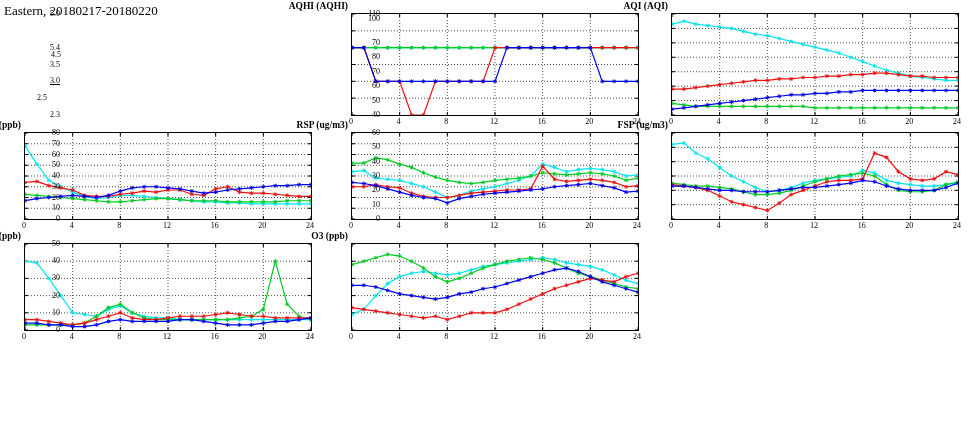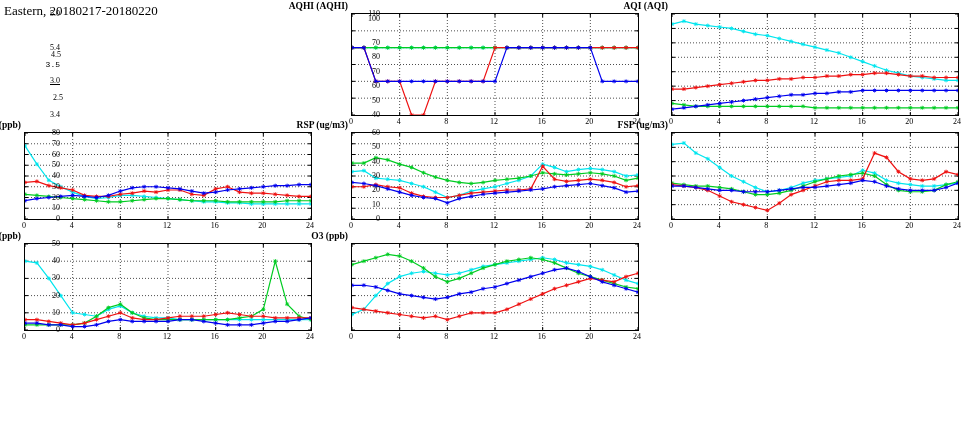--- a/index.html
+++ b/index.html
@@ -159,24 +159,24 @@
           <path d="M212.5,33.66666666666667L216.5,33.66666666666667M214.5,31.66666666666667L214.5,35.66666666666667M213,32.16666666666667L216,35.16666666666667M213,35.16666666666667L216,32.16666666666667" stroke="#0000ee" stroke-width="0.9" fill="none"></path>
           <path d="M224.41666666666666,33.66666666666667L228.41666666666666,33.66666666666667M226.41666666666666,31.66666666666667L226.41666666666666,35.66666666666667M224.91666666666666,32.16666666666667L227.91666666666666,35.16666666666667M224.91666666666666,35.16666666666667L227.91666666666666,32.16666666666667" stroke="#0000ee" stroke-width="0.9" fill="none"></path>
           <path d="M236.33333333333334,33.66666666666667L240.33333333333334,33.66666666666667M238.33333333333334,31.66666666666667L238.33333333333334,35.66666666666667M236.83333333333334,32.16666666666667L239.83333333333334,35.16666666666667M236.83333333333334,35.16666666666667L239.83333333333334,32.16666666666667" stroke="#0000ee" stroke-width="0.9" fill="none"></path>
           <path d="M248.25,67.33333333333334L252.25,67.33333333333334M250.25,65.33333333333334L250.25,69.33333333333334M248.75,65.83333333333334L251.75,68.83333333333334M248.75,68.83333333333334L251.75,65.83333333333334" stroke="#0000ee" stroke-width="0.9" fill="none"></path>
           <path d="M260.16666666666663,67.33333333333334L264.16666666666663,67.33333333333334M262.16666666666663,65.33333333333334L262.16666666666663,69.33333333333334M260.66666666666663,65.83333333333334L263.66666666666663,68.83333333333334M260.66666666666663,68.83333333333334L263.66666666666663,65.83333333333334" stroke="#0000ee" stroke-width="0.9" fill="none"></path>
           <path d="M272.08333333333337,67.33333333333334L276.08333333333337,67.33333333333334M274.08333333333337,65.33333333333334L274.08333333333337,69.33333333333334M272.58333333333337,65.83333333333334L275.58333333333337,68.83333333333334M272.58333333333337,68.83333333333334L275.58333333333337,65.83333333333334" stroke="#0000ee" stroke-width="0.9" fill="none"></path>
           <path d="M284,67.33333333333334L288,67.33333333333334M286,65.33333333333334L286,69.33333333333334M284.5,65.83333333333334L287.5,68.83333333333334M284.5,68.83333333333334L287.5,65.83333333333334" stroke="#0000ee" stroke-width="0.9" fill="none"></path>
         </svg>
       </div>
       <div class="plabel" style="right: 3px; top: -12px;">AQHI (AQHI)</div>
-      <div class="ylab" style="right: 291px; top: 97px; width: 30px;">3.4</div>
-      <div class="ylab" style="right: 278px; top: 80.1667px; width: 30px; text-align: center;">2.5</div>
+      <div class="ylab" style="right: 291px; top: 97px; width: 30px;">2.3</div>
+      <div class="ylab" style="right: 304px; top: 80.1667px; width: 30px;">2.5</div>
       <div class="ylab" style="right: 291px; top: 63.3333px; width: 30px; text-decoration: underline;">3.0</div>
-      <div class="ylab" style="right: 291px; top: 46.5px; width: 30px; font-family: Liberation Mono, monospace;">3.5</div>
+      <div class="ylab" style="right: 291px; top: 46.5px; width: 30px;">3.5</div>
       <div class="ylab" style="right: 291px; top: 29.6667px; width: 30px;">5.4</div>
       <div class="ylab" style="right: 290px; top: 12.8333px; width: 30px; margin-top: 24px;">4.5</div>
       <div class="ylab" style="right: 291px; top: -4px; width: 30px;">5.0</div>
       <div class="xlab" style="left: -10px; top: 104px; width: 20px;">0</div>
       <div class="xlab" style="left: 37.6667px; top: 104px; width: 20px;">4</div>
       <div class="xlab" style="left: 85.3333px; top: 104px; width: 20px;">8</div>
       <div class="xlab" style="left: 133px; top: 104px; width: 20px;">12</div>
       <div class="xlab" style="left: 180.667px; top: 104px; width: 20px;">16</div>
       <div class="xlab" style="left: 228.333px; top: 104px; width: 20px;">20</div>
       <div class="xlab" style="left: 276px; top: 104px; width: 20px;">24</div>

